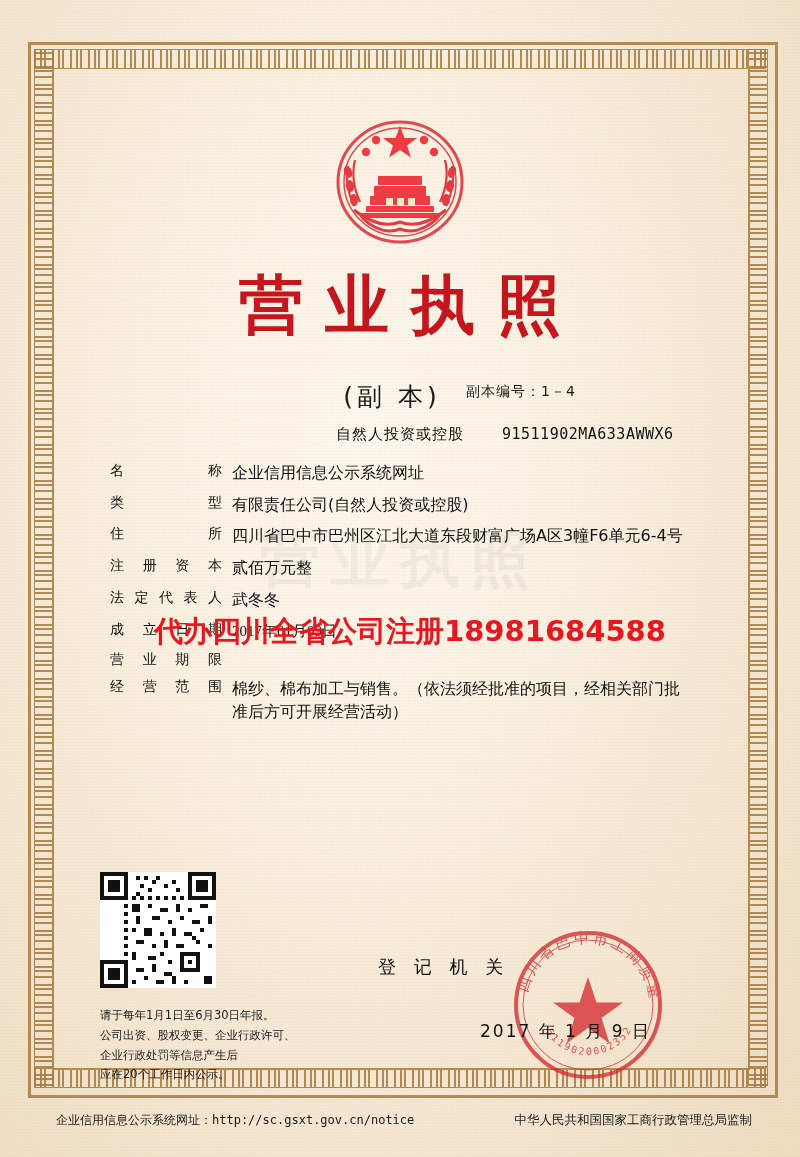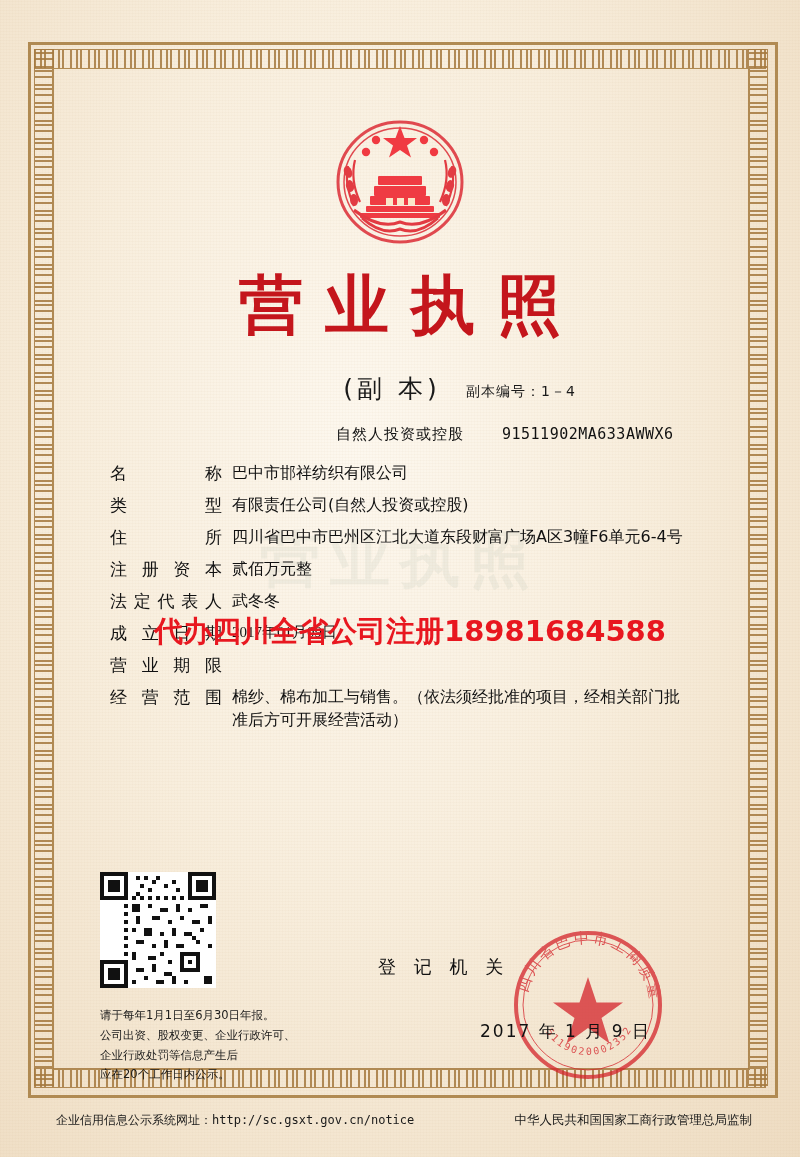--- a/index.html
+++ b/index.html
@@ -117,21 +117,21 @@
     text-align: center;
     font-size: 64px;
     font-weight: 700;
     color: #c4161c;
     letter-spacing: 22px;
     text-indent: 22px;
     font-family: "DejaVu Sans", "Liberation Sans", sans-serif;
   }
   .subtitle-row {
     position: absolute;
-    left: 0; top: 372px;
+    left: 0; top: 380px;
     width: 784px;
     text-align: center;
   }
   .subtitle {
     font-size: 25px;
     color: #1a1a1a;
     letter-spacing: 4px;
     font-family: "DejaVu Sans", "Liberation Sans", sans-serif;
   }
   .copy-no {
@@ -173,21 +173,21 @@
     width: 580px;
   }
   .field-row {
     display: flex;
     align-items: flex-start;
     margin-bottom: 9px;
   }
   .field-label {
     width: 122px;
     flex: 0 0 122px;
-    font-size: 17px;
+    font-size: 14px;
     color: #111;
     font-family: "DejaVu Sans", "Liberation Sans", sans-serif;
     letter-spacing: 0px;
     text-align: justify;
     text-align-last: justify;
     padding-right: 10px;
     box-sizing: border-box;
   }
   .field-value {
     flex: 1;
@@ -348,21 +348,21 @@
   <div class="copy-no">副本编号：1－4</div>
 
   <div class="credit-row">
     <span class="credit-label">自然人投资或控股</span>
     <span class="credit-value">91511902MA633AWWX6</span>
   </div>
 
   <div class="fields">
     <div class="field-row">
       <div class="field-label">名　　称</div>
-      <div class="field-value">巴中市邯祥纺织有限公司</div>
+      <div class="field-value">企业信用信息公示系统网址</div>
     </div>
     <div class="field-row">
       <div class="field-label">类　　型</div>
       <div class="field-value">有限责任公司(自然人投资或控股)</div>
     </div>
     <div class="field-row">
       <div class="field-label">住　　所</div>
       <div class="field-value">四川省巴中市巴州区江北大道东段财富广场A区3幢F6单元6-4号</div>
     </div>
     <div class="field-row">

